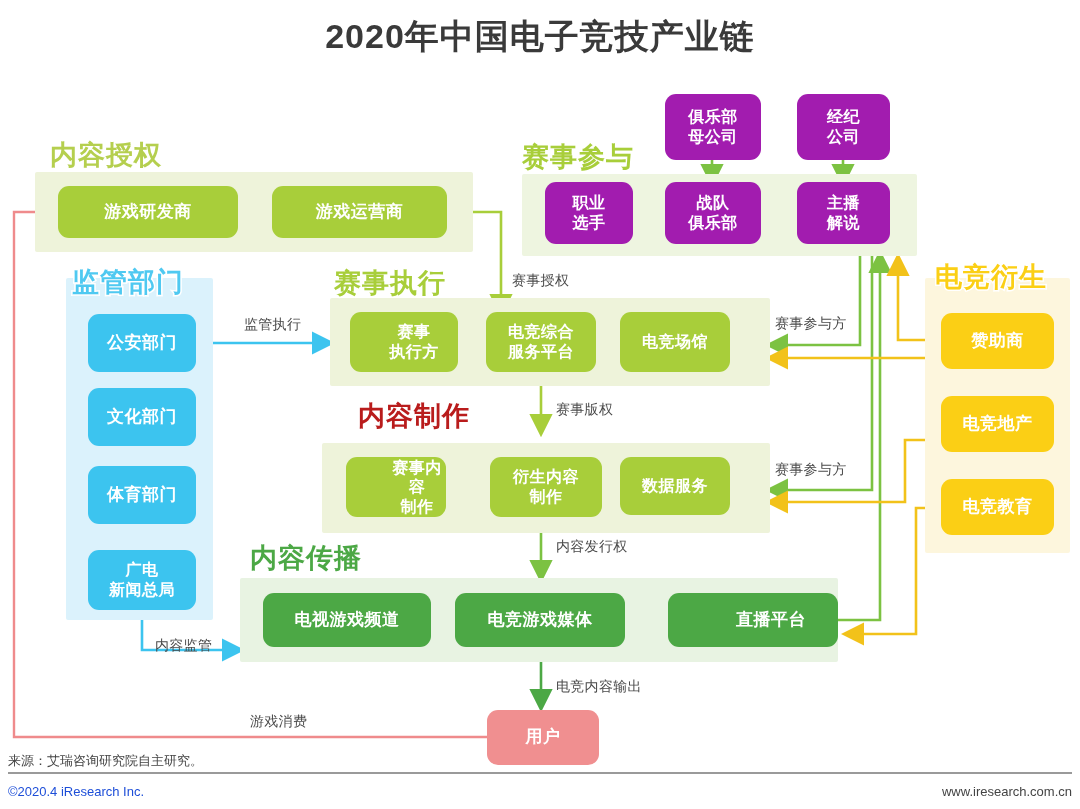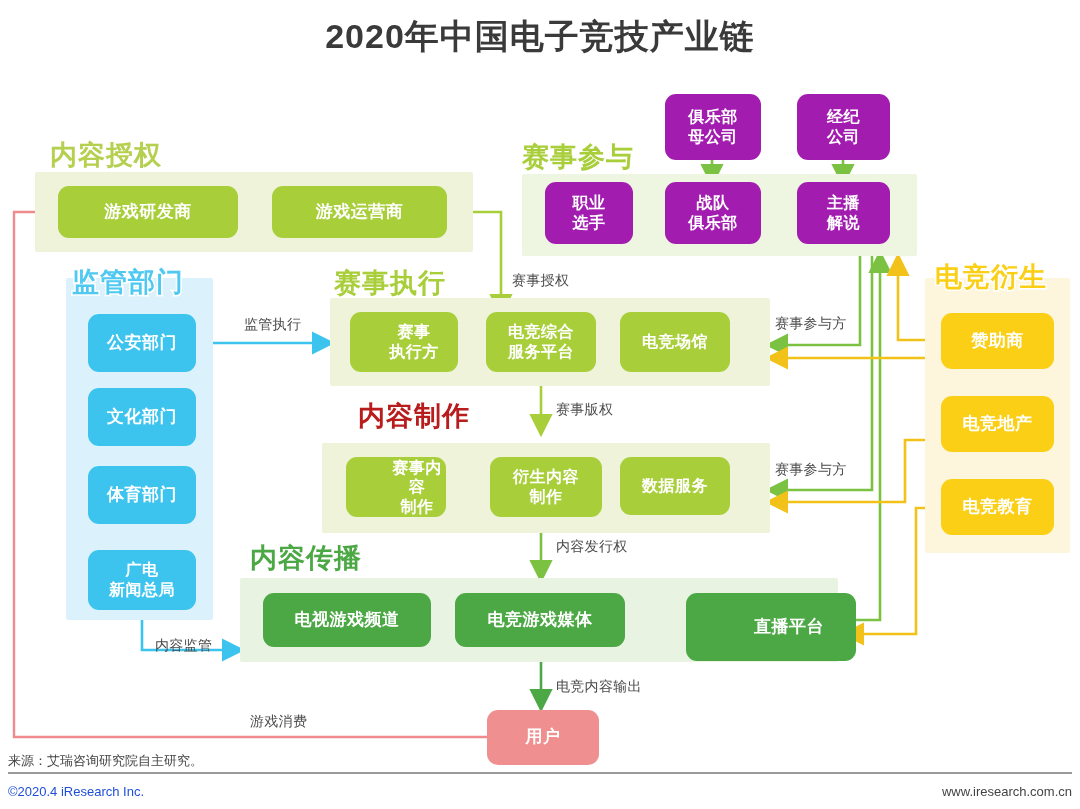--- a/index.html
+++ b/index.html
@@ -226,21 +226,21 @@
   <div class="node ylwgreen small" style="left:490px; top:457px; width:112px; height:60px; white-space:pre-line;">衍生内容
 制作</div>
   <div class="node ylwgreen small" style="left:620px; top:457px; width:110px; height:58px;">数据服务</div>
 
   <div class="panel" style="left:240px; top:578px; width:598px; height:84px; background:#e8f3e2;"></div>
   <div class="panel-title" style="left:250px; top:540px; color:#4ca845;">
     <span>内容传播</span>
   </div>
   <div class="node deepgreen" style="left:263px; top:593px; width:168px; height:54px;">电视游戏频道</div>
   <div class="node deepgreen" style="left:455px; top:593px; width:170px; height:54px;">电竞游戏媒体</div>
-  <div class="node deepgreen" style="left:686px; top:593px; width:170px; height:68px;padding-left:36px;">直播平台</div>
+  <div class="node deepgreen" style="left:668px; top:593px; width:170px; height:54px;padding-left:36px;">直播平台</div>
 
   <div class="panel" style="left:925px; top:278px; width:145px; height:275px; background:#fdf6dd;"></div>
   <div class="panel-title" style="left:935px; top:259px; color:#fbcf15;">
     <span>电竞衍生</span>
   </div>
   <div class="node yellow" style="left:941px; top:313px; width:113px; height:56px;">赞助商</div>
   <div class="node yellow" style="left:941px; top:396px; width:113px; height:56px;">电竞地产</div>
   <div class="node yellow" style="left:941px; top:479px; width:113px; height:56px;">电竞教育</div>
 
   <div class="node pink" style="left:487px; top:710px; width:112px; height:55px;">用户</div>

